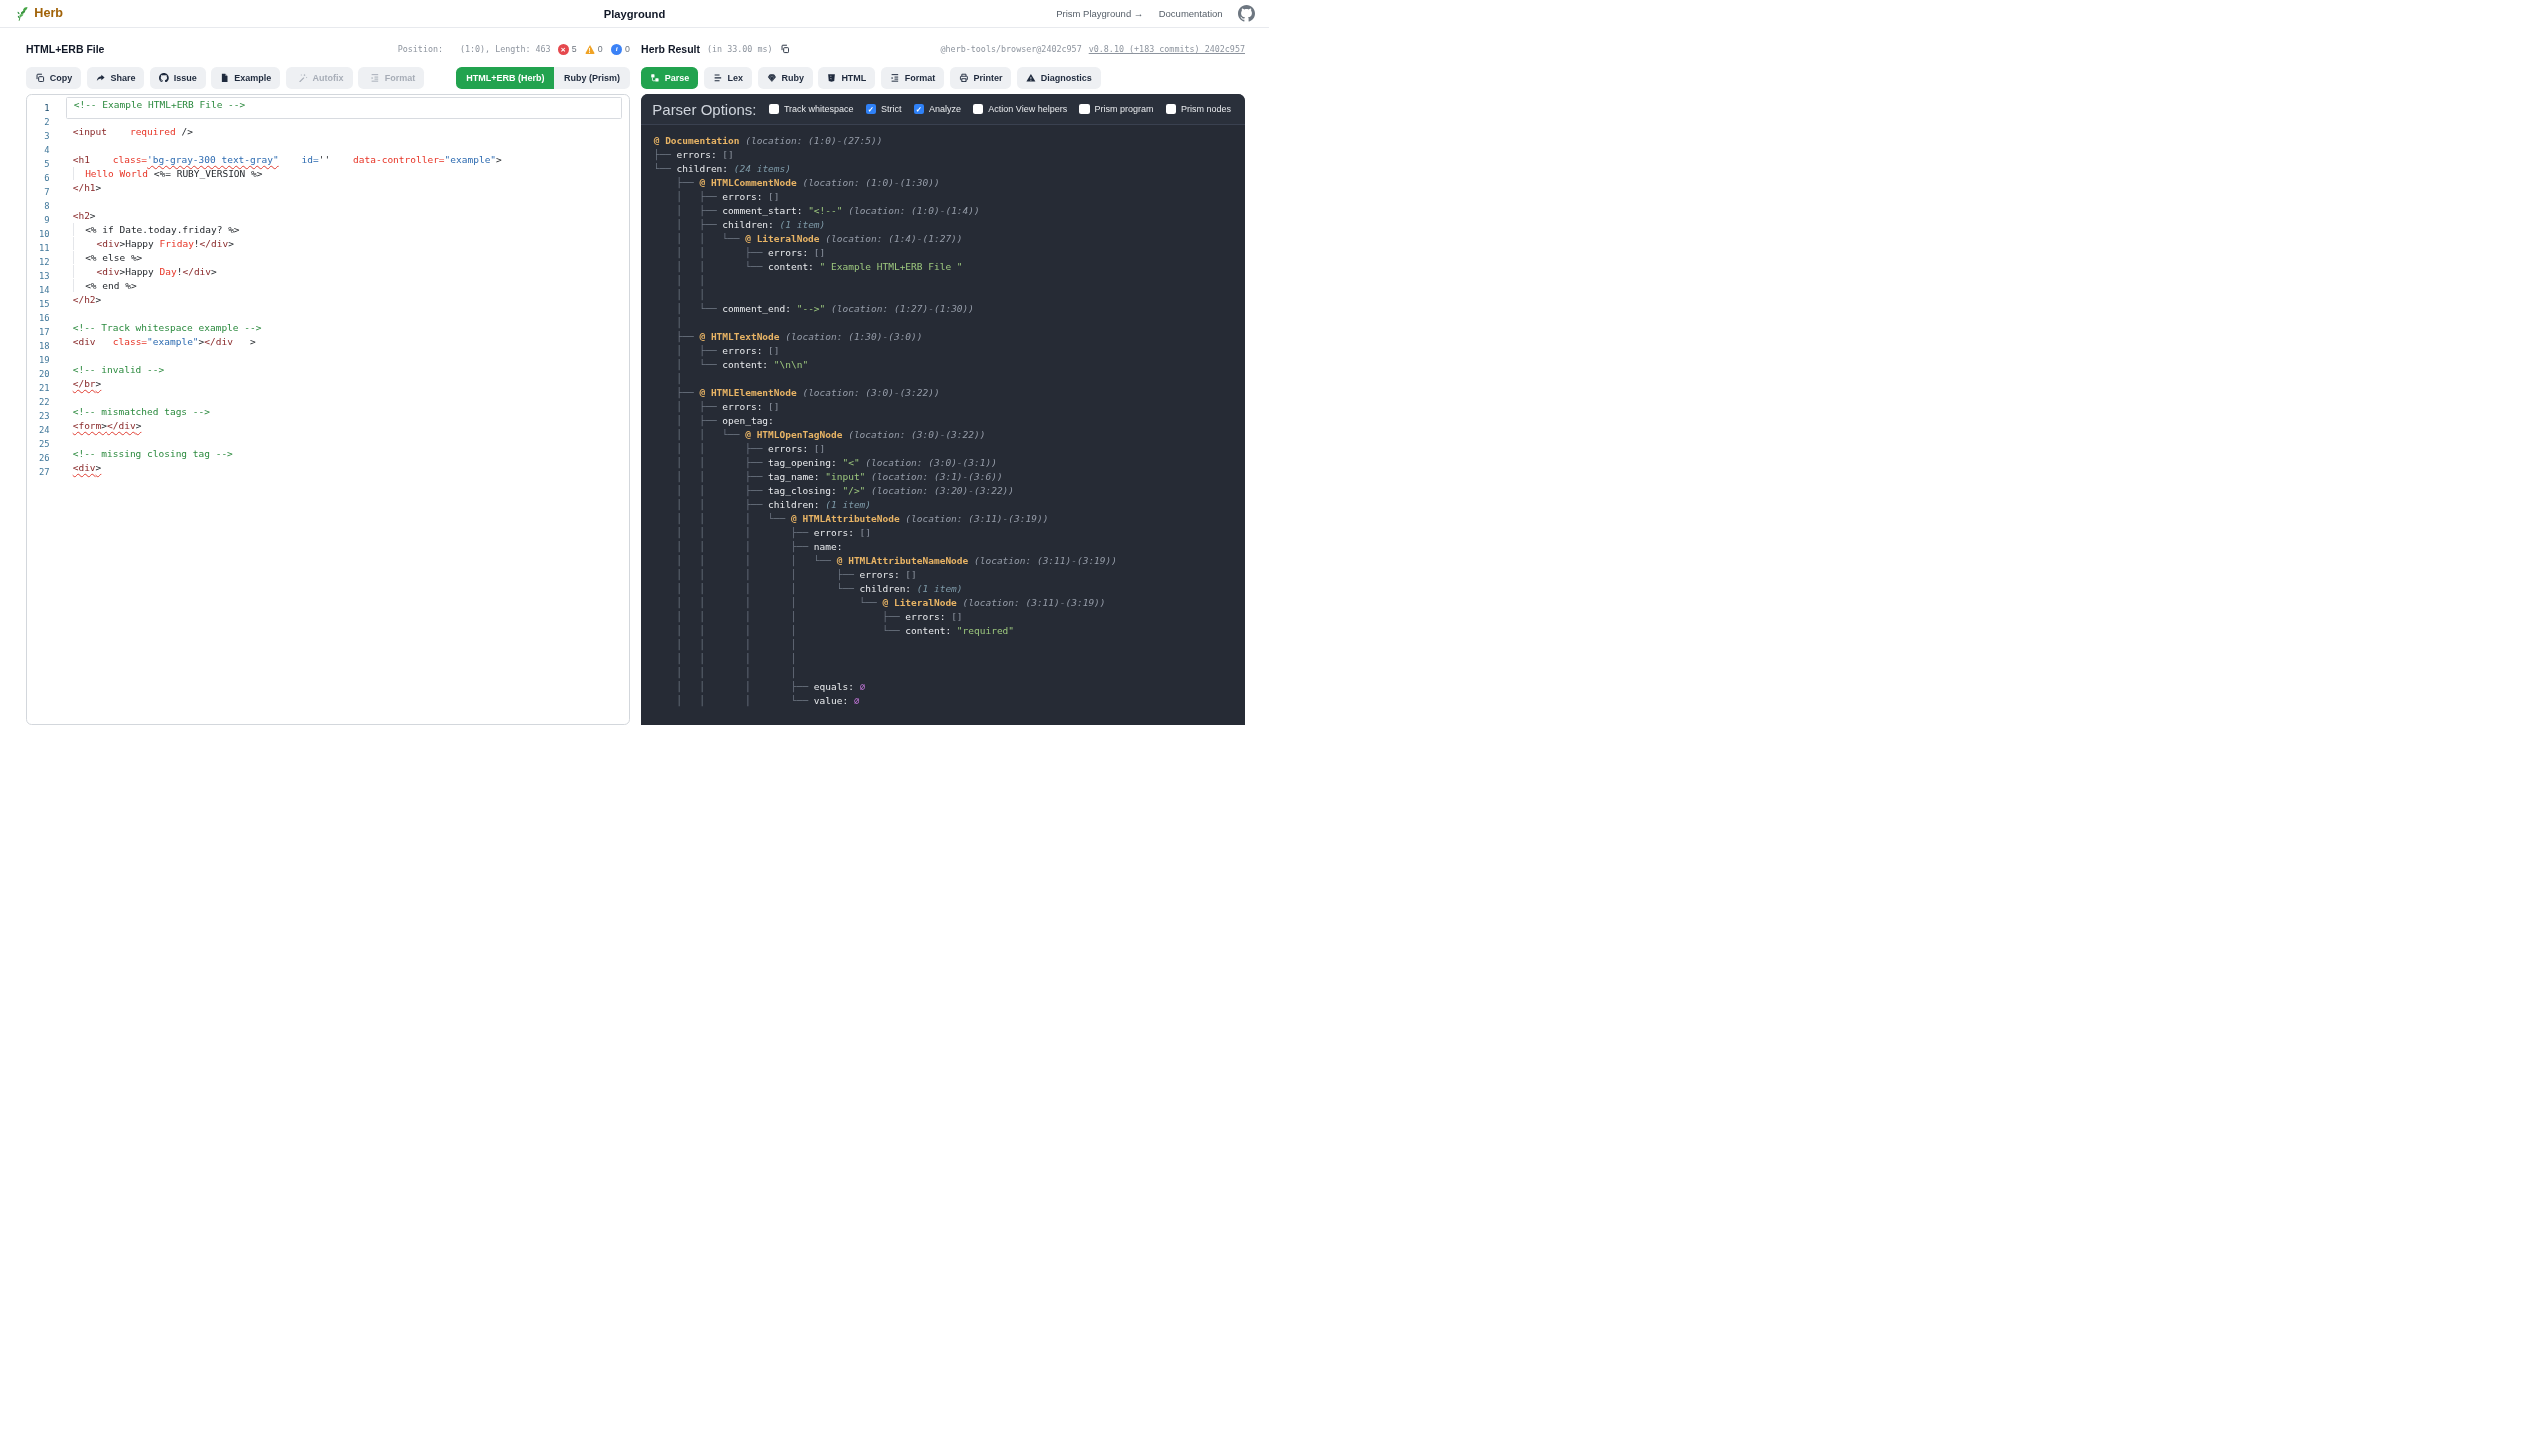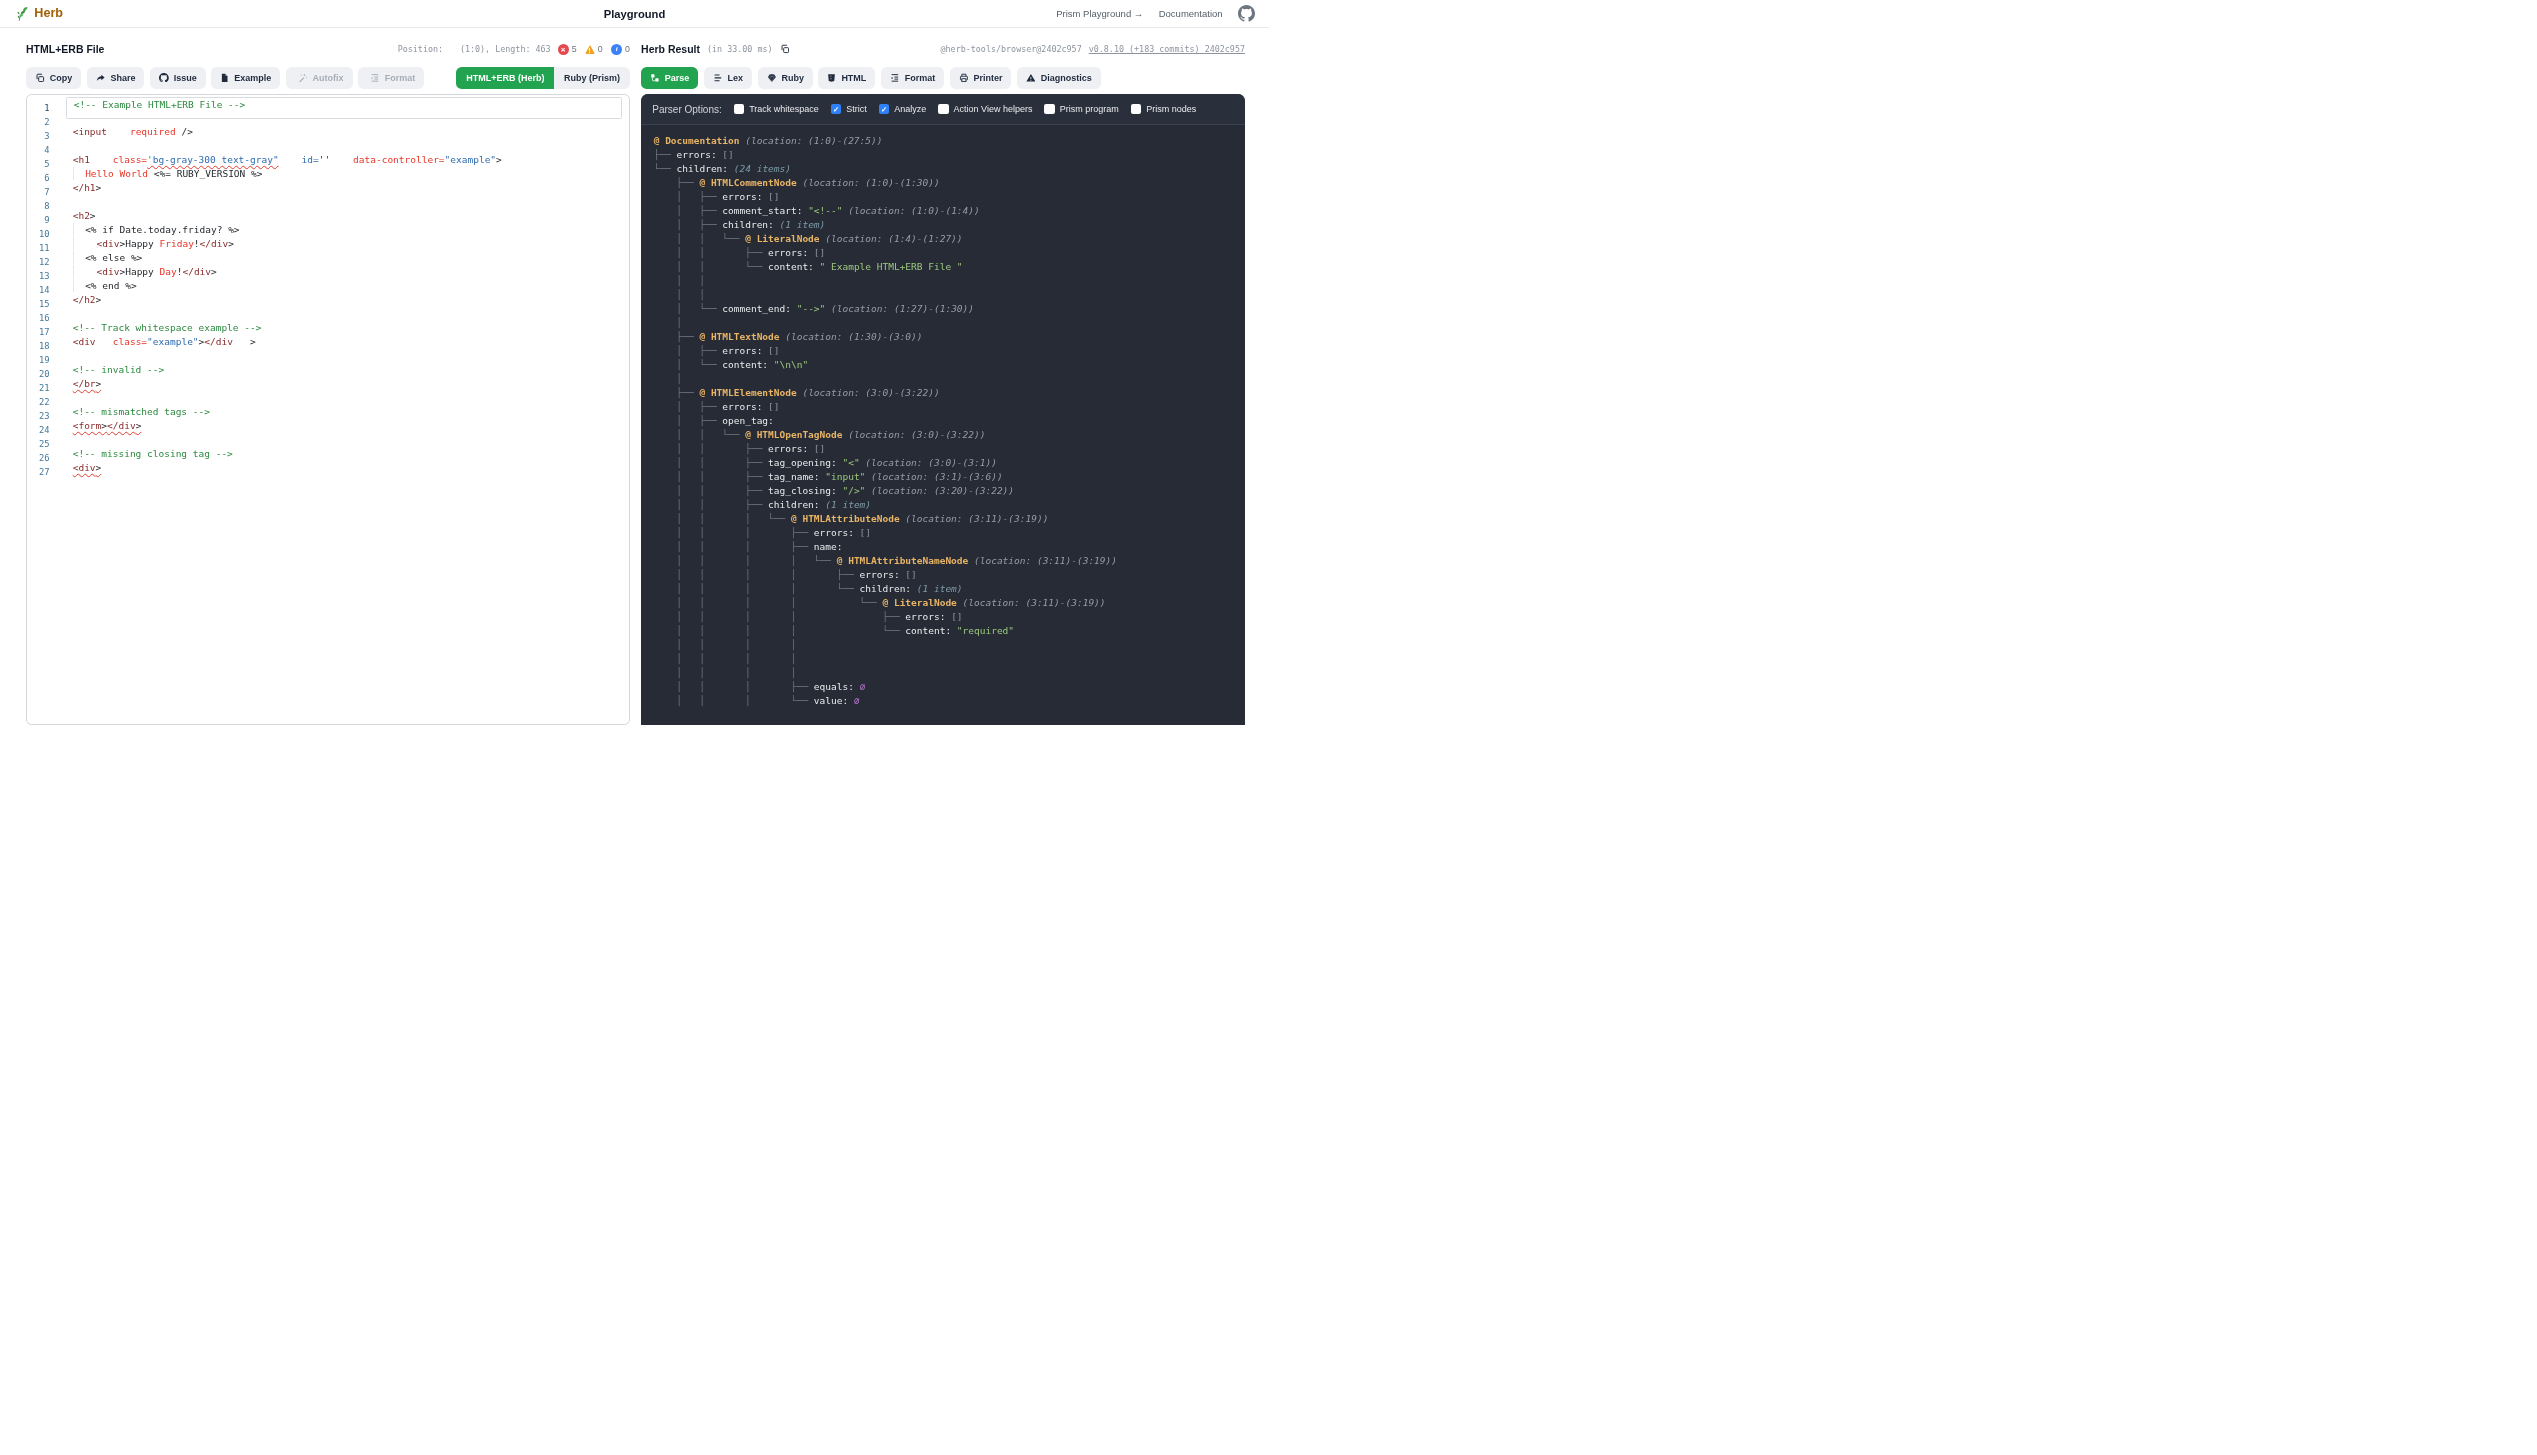--- a/index.html
+++ b/index.html
@@ -73,21 +73,21 @@
   .rp-title { display:flex; align-items:center; gap:7px; }
   .copy-ic { color:#2a3342; cursor:pointer; }
   .meta { margin-left:auto; display:flex; align-items:flex-start; gap:7px; font-size:8.4px; }
   .meta a { color:#8d949e; text-decoration:underline; cursor:pointer; }
 
   
   .result { margin-top:5.6px; height:631px; background:#262b35; border-radius:7px 7px 0 0; overflow:hidden;
             display:flex; flex-direction:column; }
   .popts { height:31px; flex:0 0 31px; background:#2a303b; border-bottom:0.7px solid #3a4150;
            display:flex; align-items:center; padding:0 11.2px; gap:12px; }
-  .popts-label { color:#cfd4dc; font-size:10px; }
+  .popts-label { color:#cfd4dc; font-size:15px; }
   .popt { display:flex; align-items:center; gap:4.9px; cursor:pointer; }
   .popt .box { width:10.5px; height:10.5px; border-radius:2.1px; background:#fff; flex:0 0 10.5px;
                display:flex; align-items:center; justify-content:center; }
   .popt.checked .box { background:#2f81f7; }
   .popt.checked .box::after { content:"✓"; color:#fff; font-size:7.4px; font-weight:bold; }
   .popt .lbl { color:#e9ebee; font-size:9px; }
 
   .tree { flex:1; padding:9px 12.6px; font-family:"DejaVu Sans Mono", monospace; font-size:9.5px; overflow:hidden; }
   .trow { height:14px; line-height:14px; white-space:pre; }
   .tpfx { color:#6e7683; }

